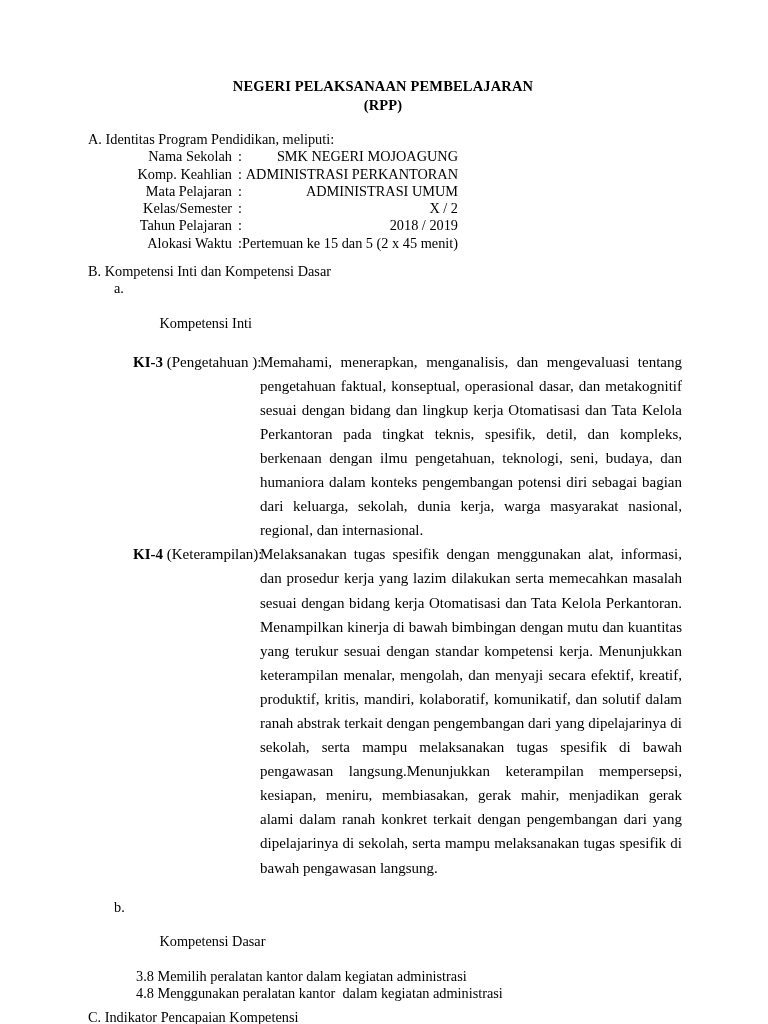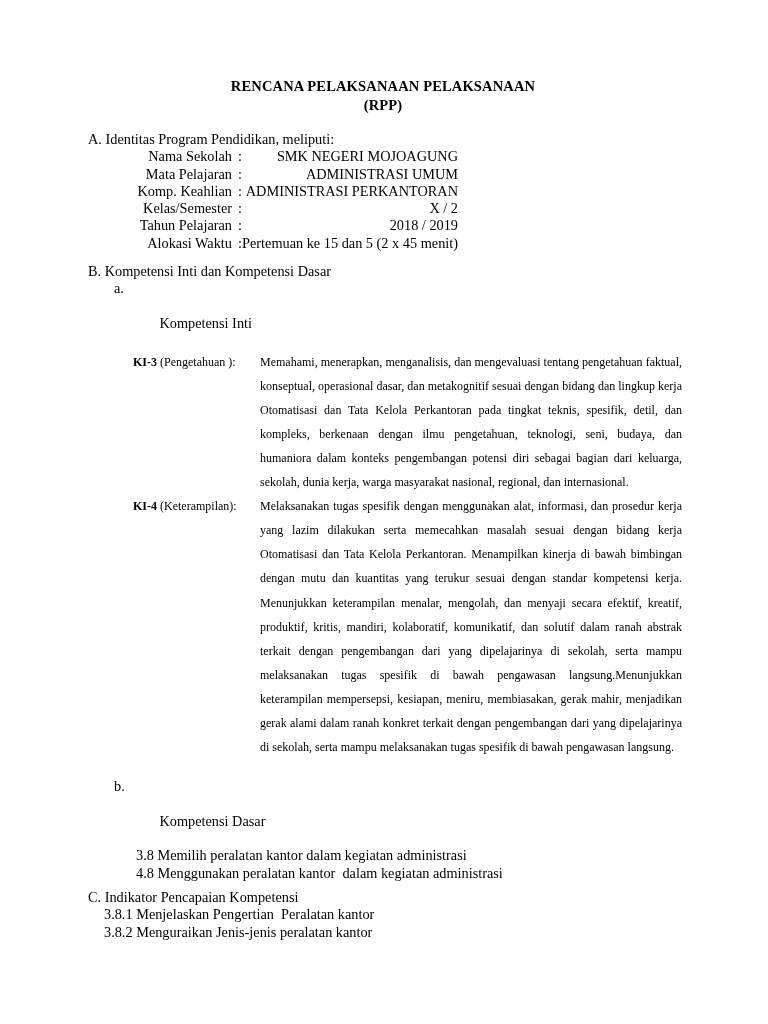--- a/index.html
+++ b/index.html
@@ -92,21 +92,21 @@
     margin-left: 24px;
   }
 
   
   .ki-para {
     margin-left: 45px;
     text-indent: -0px;
     position: relative;
     text-align: justify;
     line-height: 24.1px;
-    font-size: 12px;
+    font-size: 15px;
     padding-left: 127px;
   }
   .ki-label {
     position: absolute;
     left: 0;
     top: 0;
     font-weight: normal;
     white-space: pre;
   }
   .ki-label b { font-weight: bold; }
@@ -119,42 +119,42 @@
   .ind-line {
     margin-left: 16px;
     white-space: pre;
   }
 </style>
 </head>
 <body>
 
 <div class="page">
 
-  <div class="doc-title title-line1">RENCANA PELAKSANAAN PELAKSANAAN</div>
+  <div class="doc-title title-line1">NEGERI PELAKSANAAN PEMBELAJARAN</div>
   <div class="doc-title title-line2">(RPP)</div>
 
   <div class="body-block">
 
     <div class="sec-head">A. Identitas Program Pendidikan, meliputi:</div>
     <table class="ident-table">
       <tbody>
         <tr>
           <td class="ident-label">Nama Sekolah</td>
           <td class="ident-colon">:</td>
           <td class="ident-value">SMK NEGERI MOJOAGUNG</td>
         </tr>
         <tr>
+          <td class="ident-label">Komp. Keahlian</td>
+          <td class="ident-colon">:</td>
+          <td class="ident-value">ADMINISTRASI PERKANTORAN</td>
+        </tr>
+        <tr>
           <td class="ident-label">Mata Pelajaran</td>
           <td class="ident-colon">:</td>
           <td class="ident-value">ADMINISTRASI UMUM</td>
-        </tr>
-        <tr>
-          <td class="ident-label">Komp. Keahlian</td>
-          <td class="ident-colon">:</td>
-          <td class="ident-value">ADMINISTRASI PERKANTORAN</td>
         </tr>
         <tr>
           <td class="ident-label">Kelas/Semester</td>
           <td class="ident-colon">:</td>
           <td class="ident-value">X / 2</td>
         </tr>
         <tr>
           <td class="ident-label">Tahun Pelajaran</td>
           <td class="ident-colon">:</td>
           <td class="ident-value">2018 / 2019</td>

